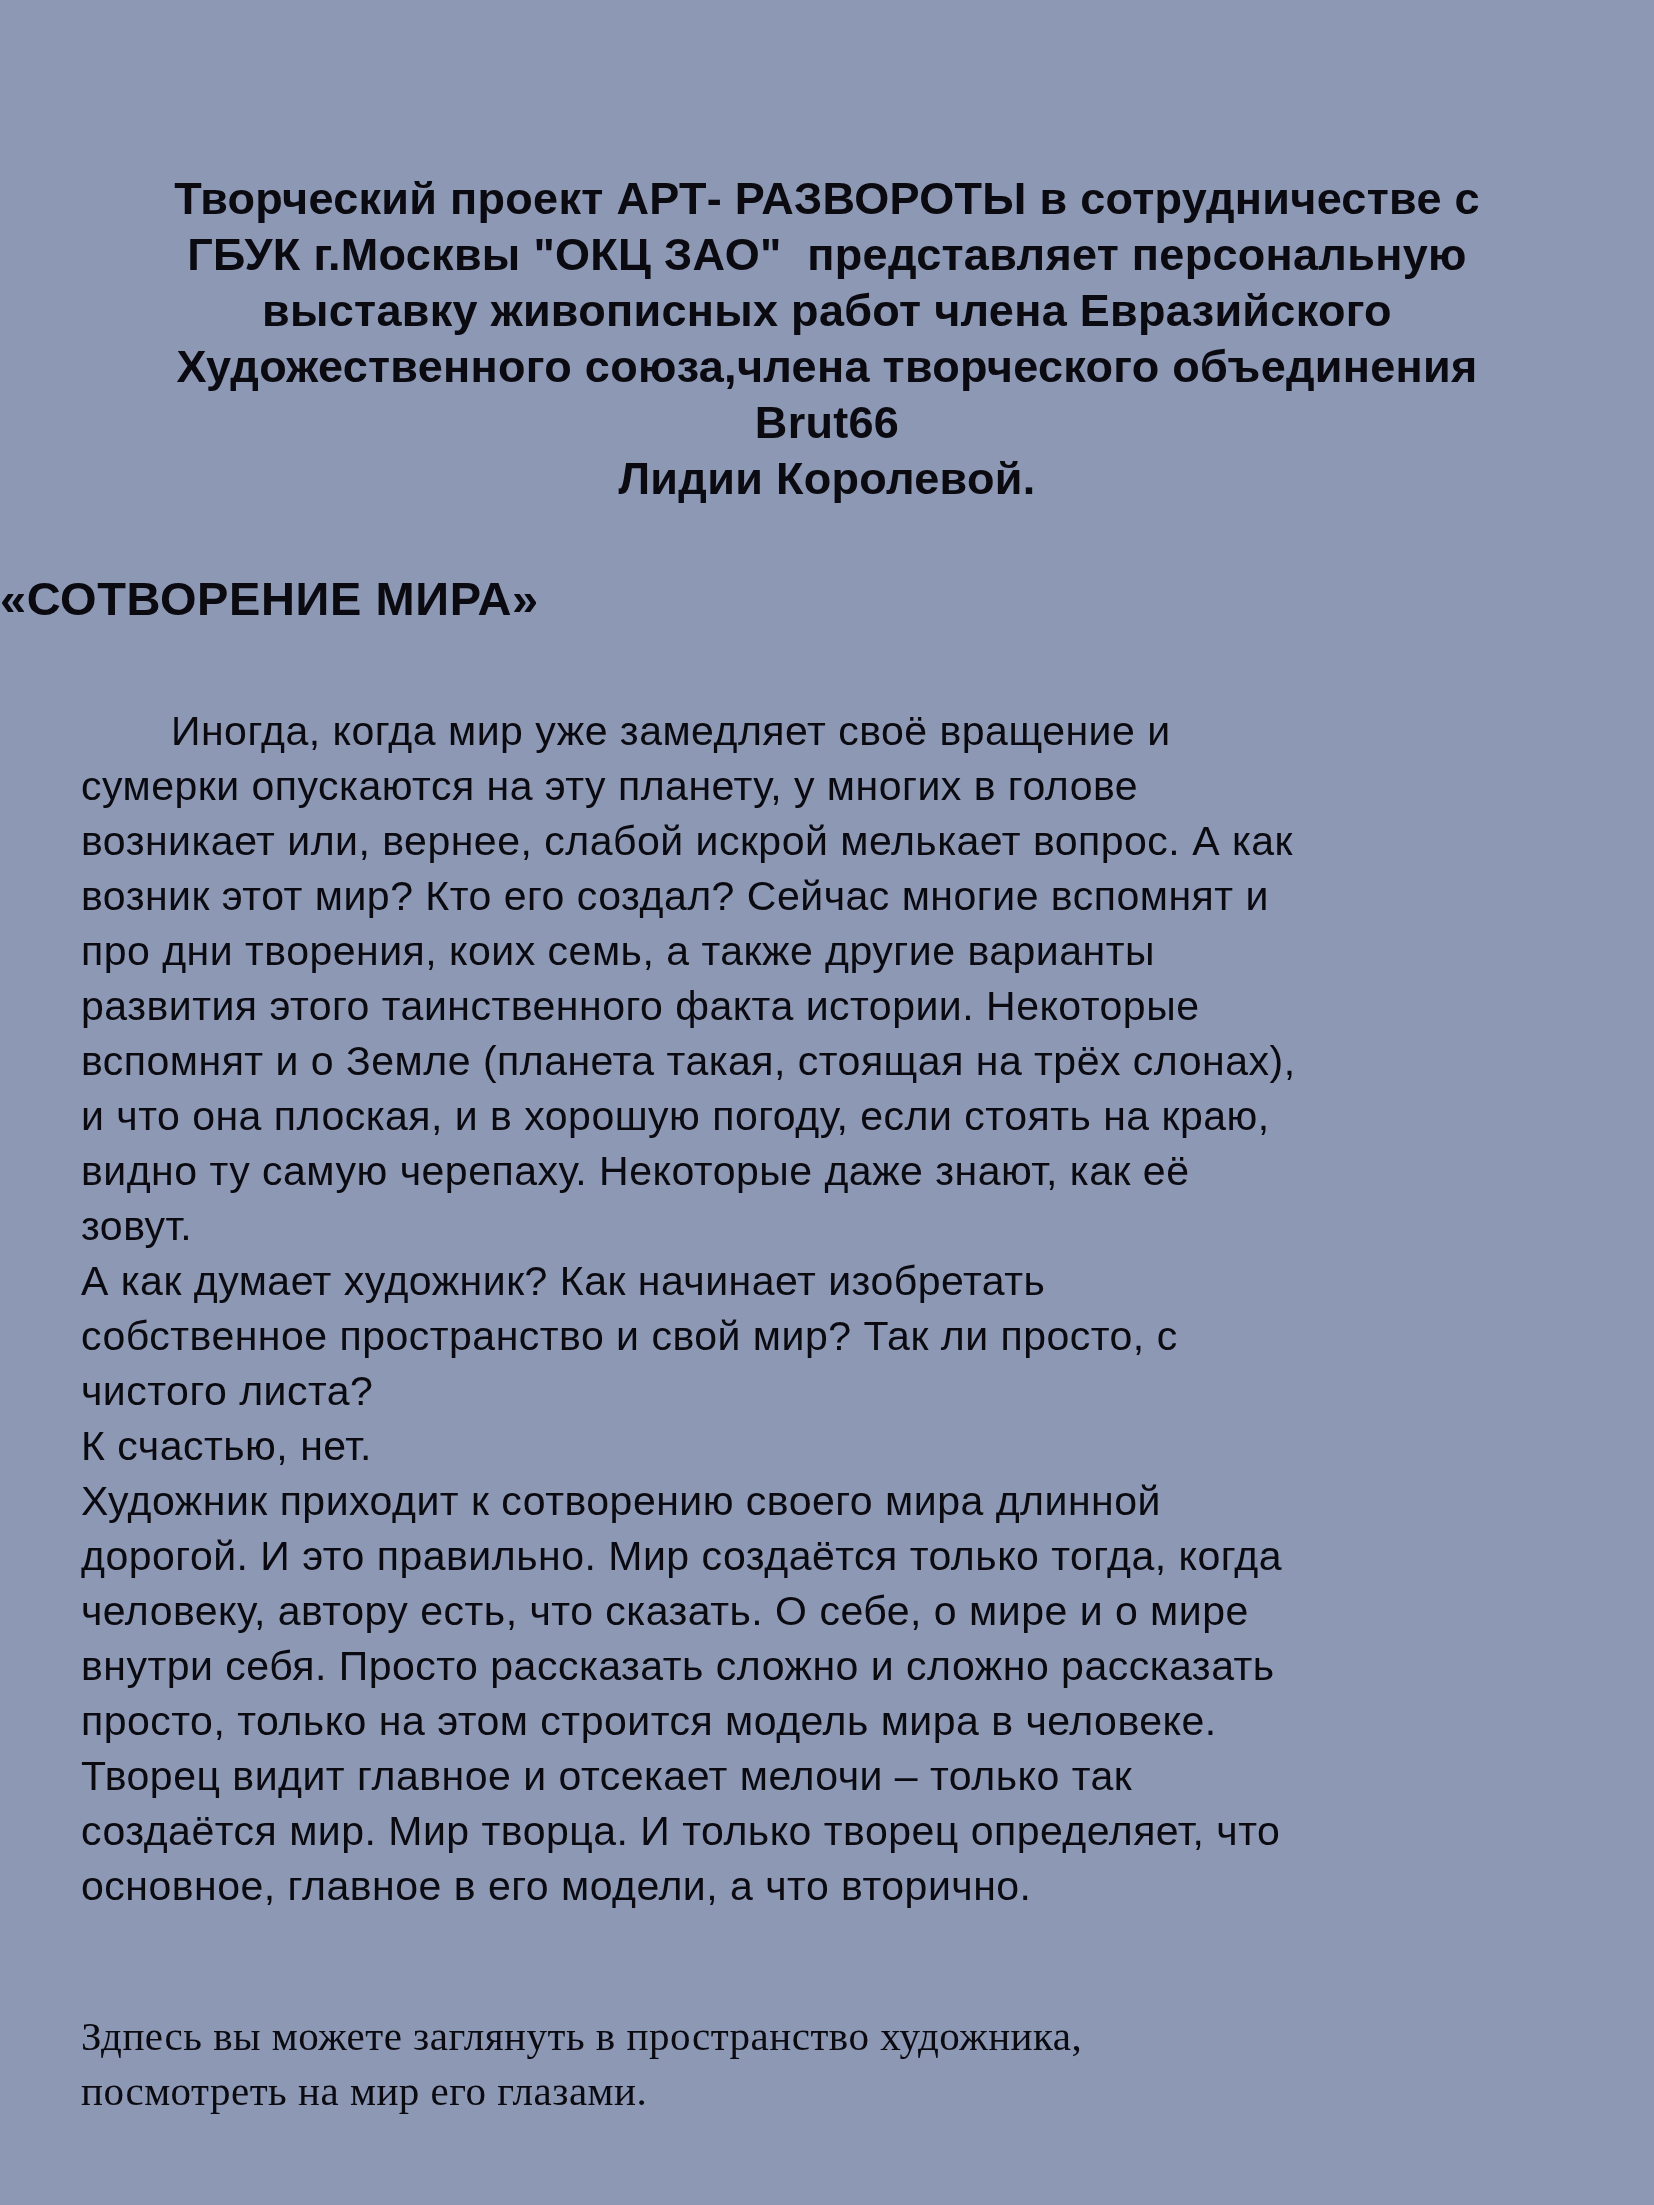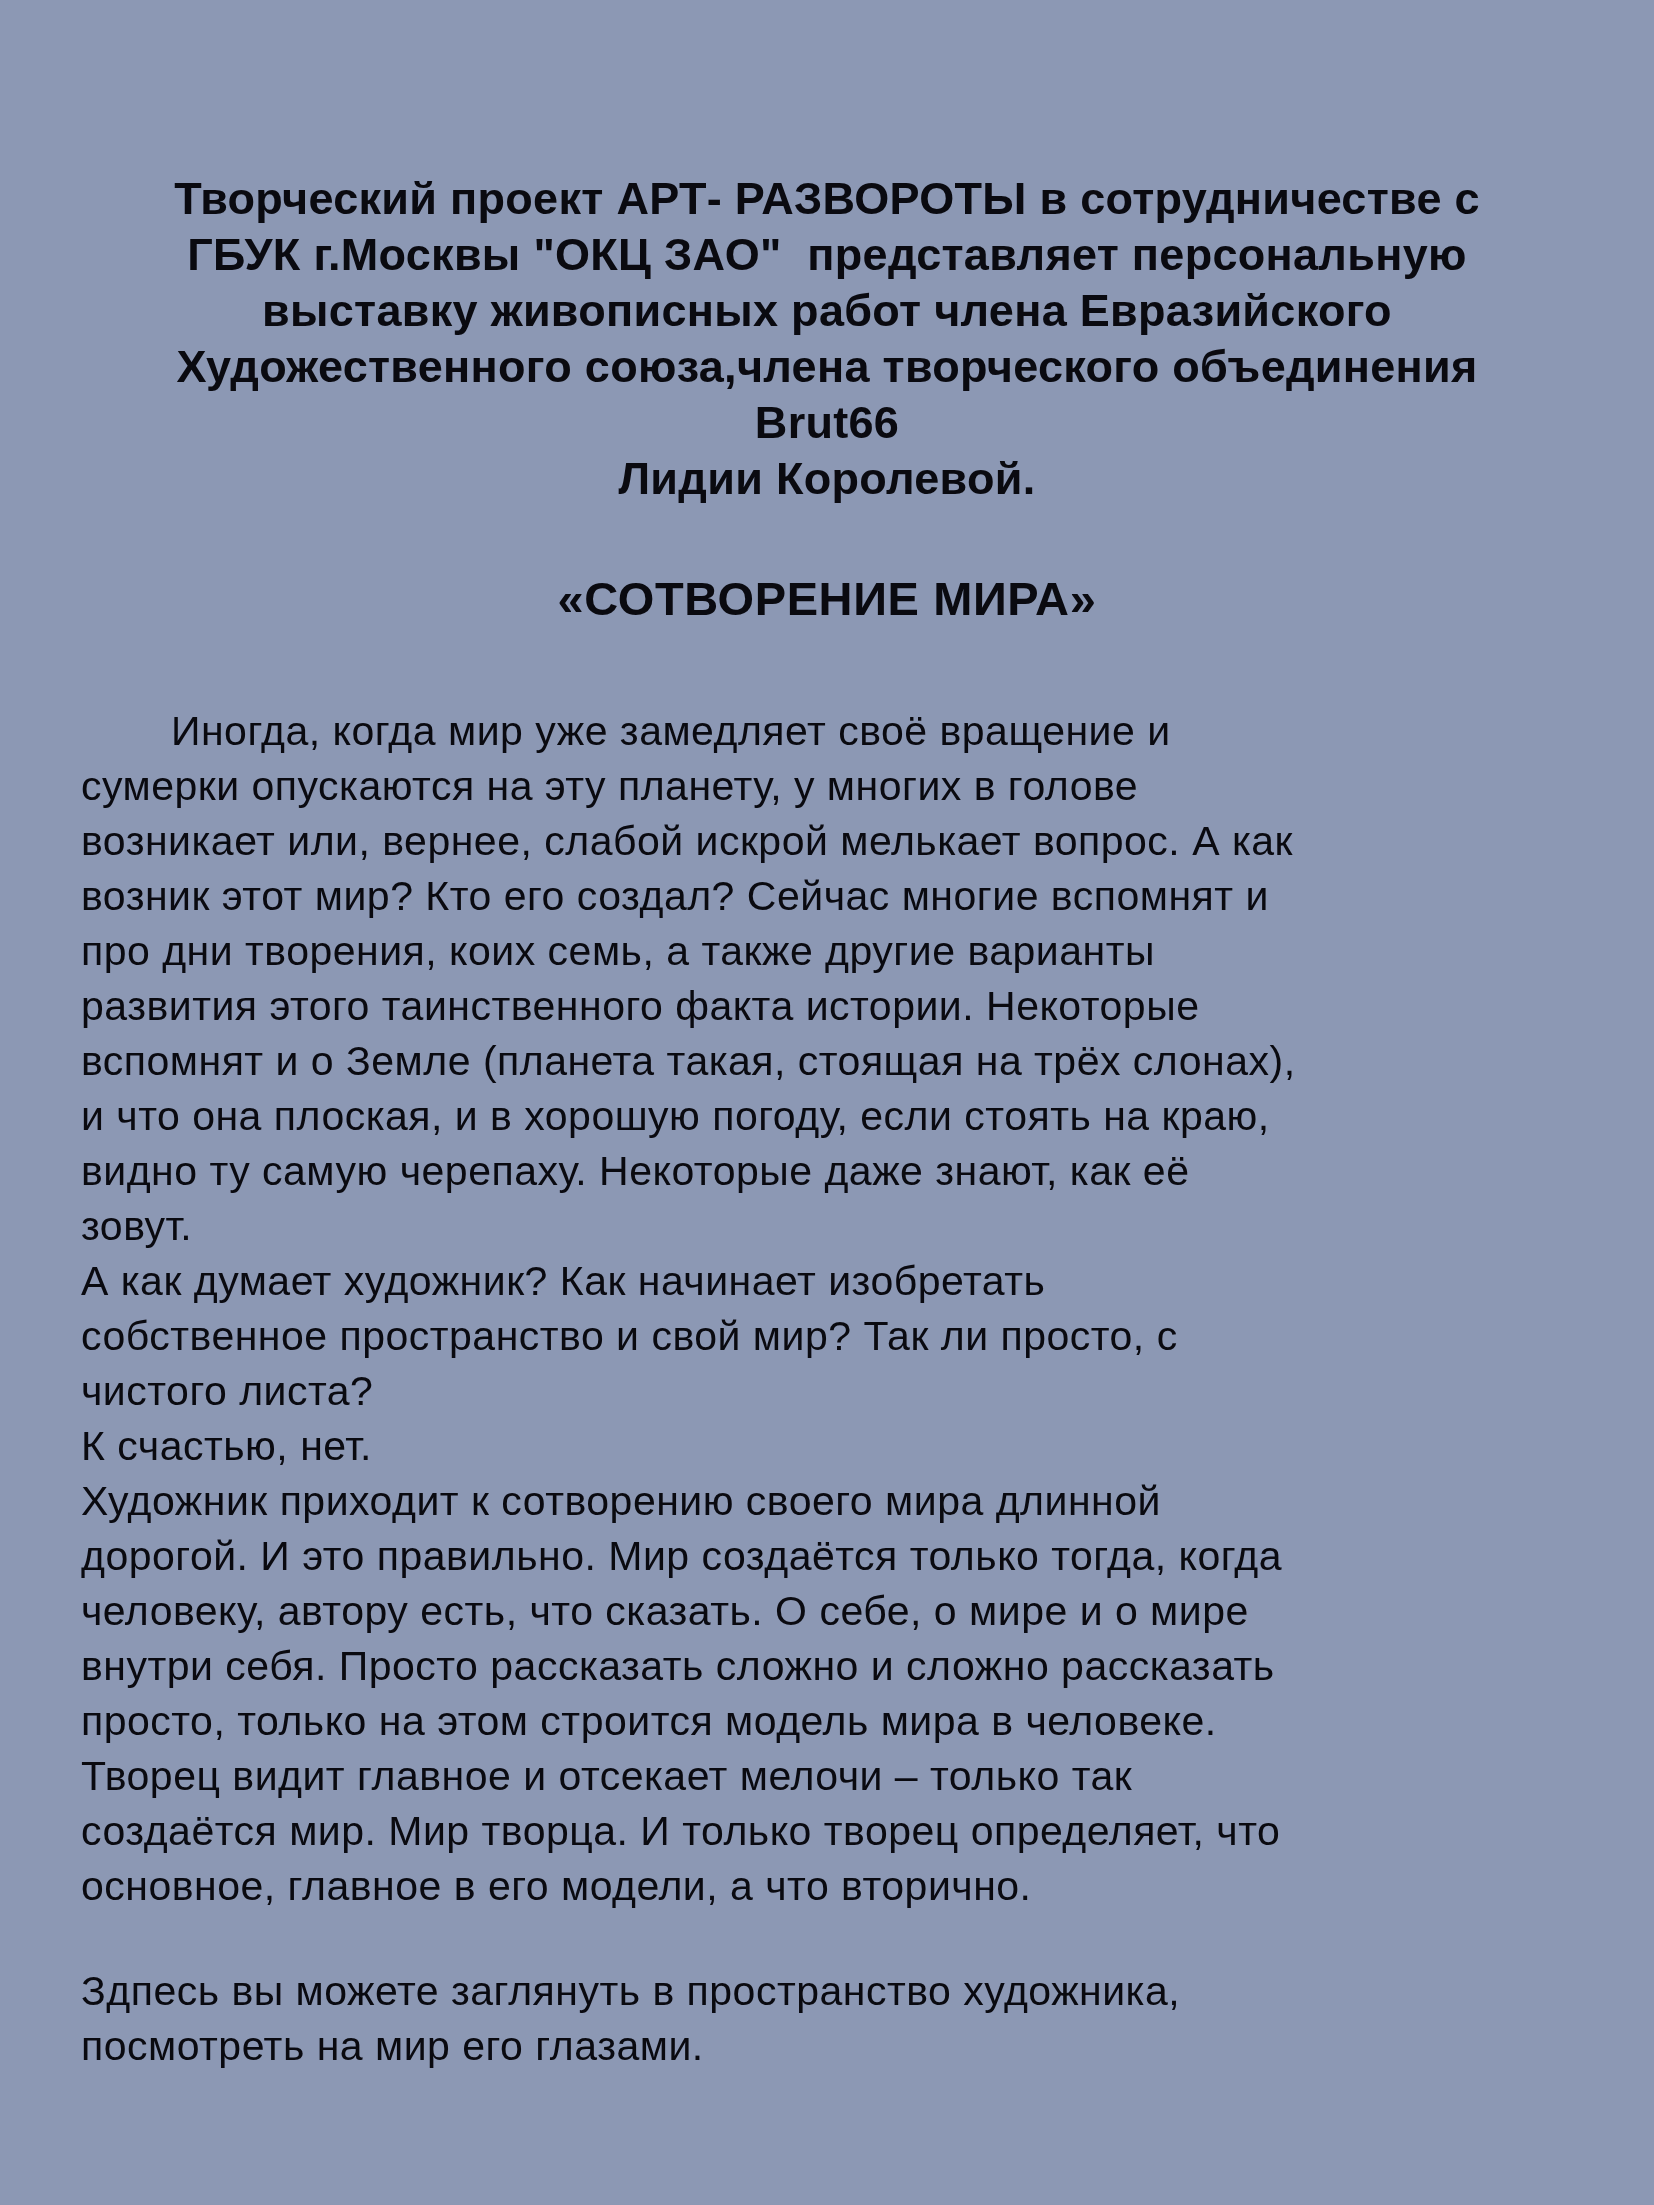--- a/index.html
+++ b/index.html
@@ -28,21 +28,21 @@
     line-height: 56px;
     white-space: pre-wrap;
     letter-spacing: 0.3px;
     margin-top: 24px;
   }
   .hline {
     min-height: 56px;
   }
   .title {
     margin: 65px 0 12px 0;
-    text-align: center;
+    text-align: left;
     font-weight: 700;
     font-size: 47px;
     line-height: 54px;
     letter-spacing: 0.6px;
   }
   .body-text {
     margin-top: 78px;
     padding-left: 81px;
     padding-right: 57px;
     font-size: 41px;
@@ -52,21 +52,22 @@
     text-align: left;
     white-space: pre-wrap;
   }
   .para {
     margin: 0;
   }
   .para.indent .line:first-child {
     text-indent: 90px;
   }
   .para.gap-before {
-    margin-top: 50px;
+    margin-top: 95px;
+    font-family: Liberation Serif, serif;
   }
   .line {
     min-height: 55px;
   }
 </style>
 </head>
 <body style="background: rgb(140, 152, 180); color: rgb(10, 10, 16);">
 
 <div class="page">
   <header class="header"><div class="hline">Творческий проект АРТ- РАЗВОРОТЫ в сотрудничестве с</div><div class="hline">ГБУК г.Москвы "ОКЦ ЗАО"  представляет персональную</div><div class="hline">выставку живописных работ члена Евразийского</div><div class="hline">Художественного союза,члена творческого объединения</div><div class="hline">Brut66</div><div class="hline">Лидии Королевой.</div></header>

